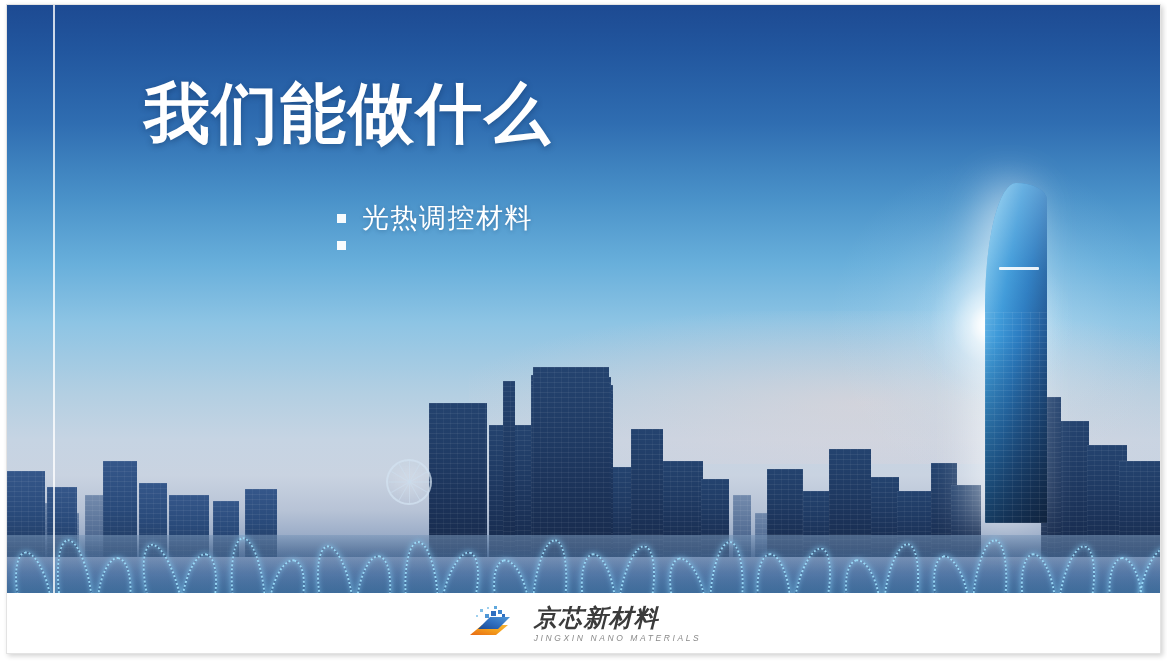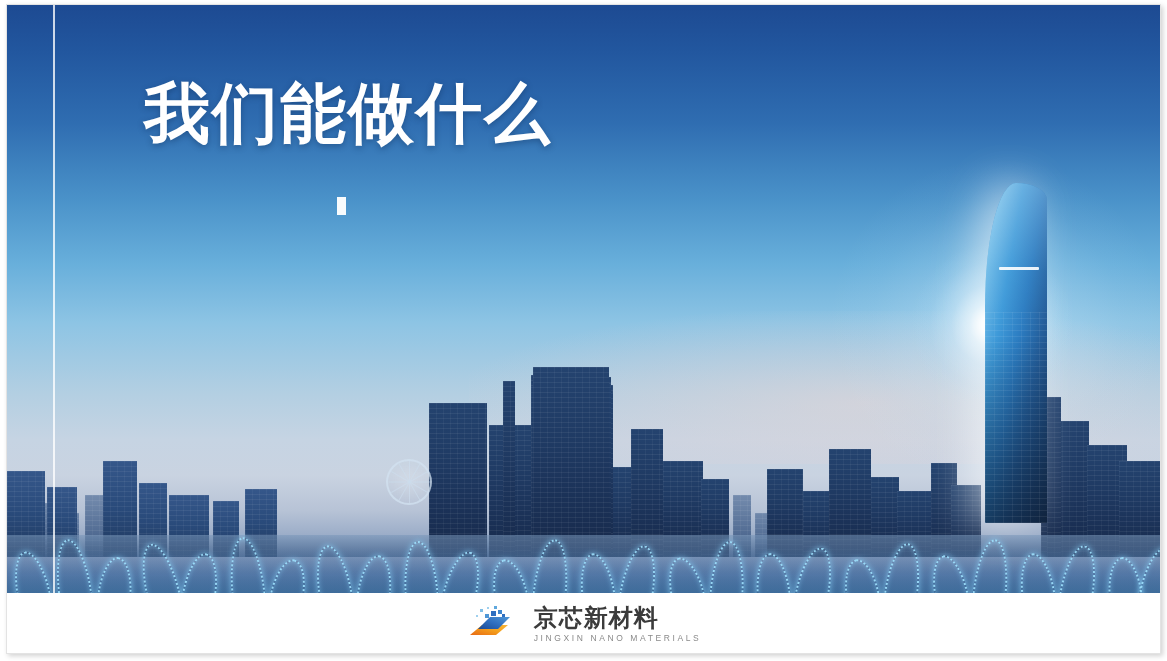--- a/index.html
+++ b/index.html
@@ -210,21 +210,21 @@
     opacity:.96;
   }
 
   
   #footer {
     position:absolute; left:0; top:588px;
     width:1155px; height:62px;
     background:#ffffff;
     display:flex; align-items:center; justify-content:center;
   }
-  #logo { display:flex; align-items:center; gap:22px; }
+  #logo { display:flex; align-items:center; gap:22px;font-style:italic; }
   #logo-mark { width:44px; height:38px; flex:0 0 auto; }
   .logo-text-wrap { display:flex; flex-direction:column; line-height:1; }
   #logo-cn {
     font-size:24px; font-weight:700; color:#3b3b3b;
     letter-spacing:1px;
   }
   #logo-en {
     font-size:8.5px; color:#8a8a8a; letter-spacing:2.6px;
     margin-top:4px; font-weight:400;
   }
@@ -337,20 +337,21 @@
       <div class="arc" style="left:1136px;height:56px; transform:rotate(12deg);"></div>
     </div>
 
     <div id="left-rule"></div>
 
     <h1 id="title">我们能做什么</h1>
 
     <ul id="bullets">
       <li>
         <span class="bullet-mark"></span>
+        <span>光热调控材料</span>
       </li>
       <li>
         <span class="bullet-mark"></span>
       </li>
     </ul>
   </div>
 
   <div id="footer">
     <div id="logo">
       <svg id="logo-mark" viewBox="0 0 44 38">

